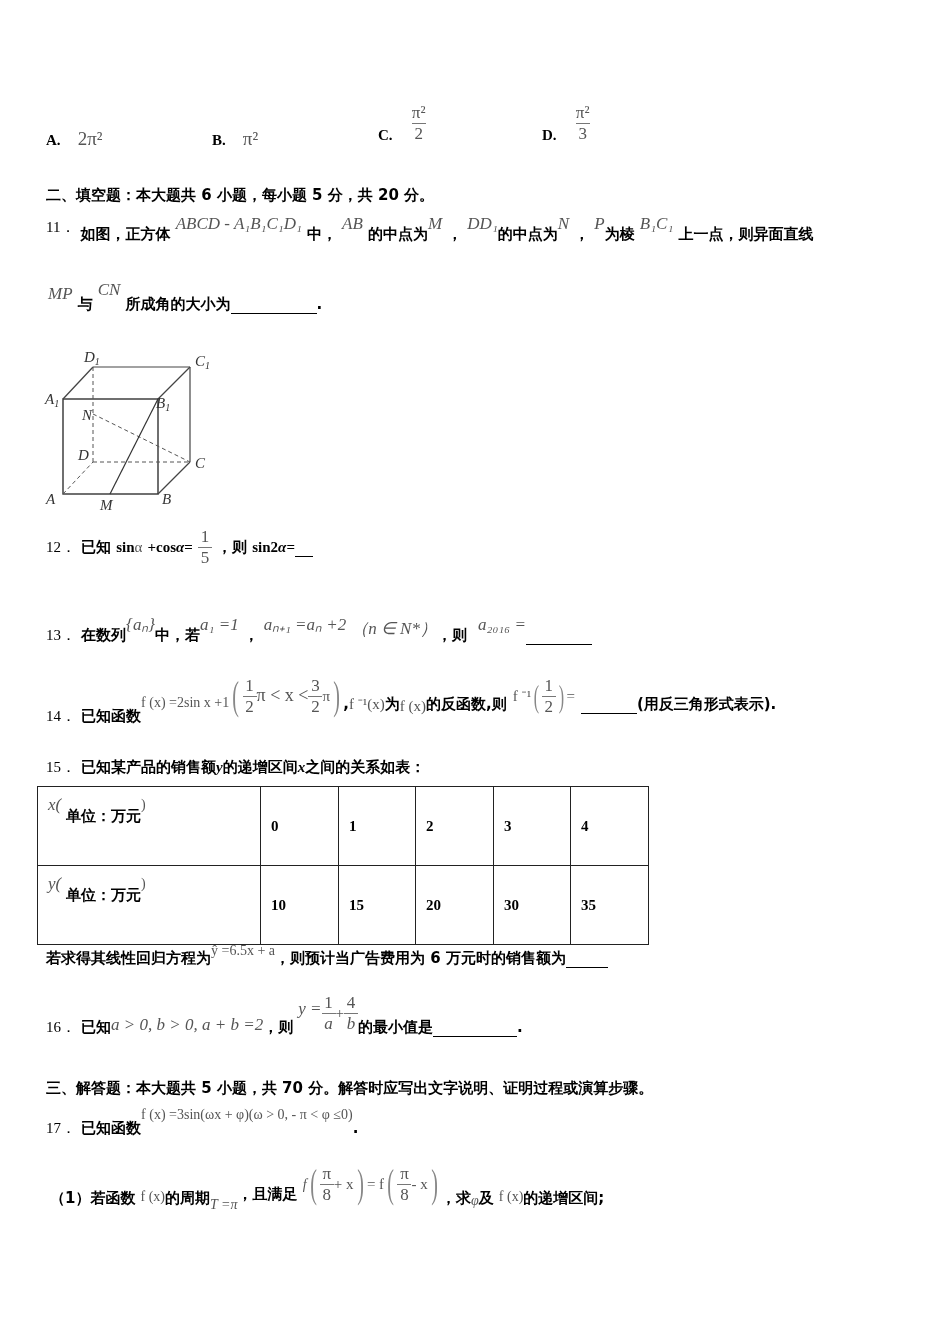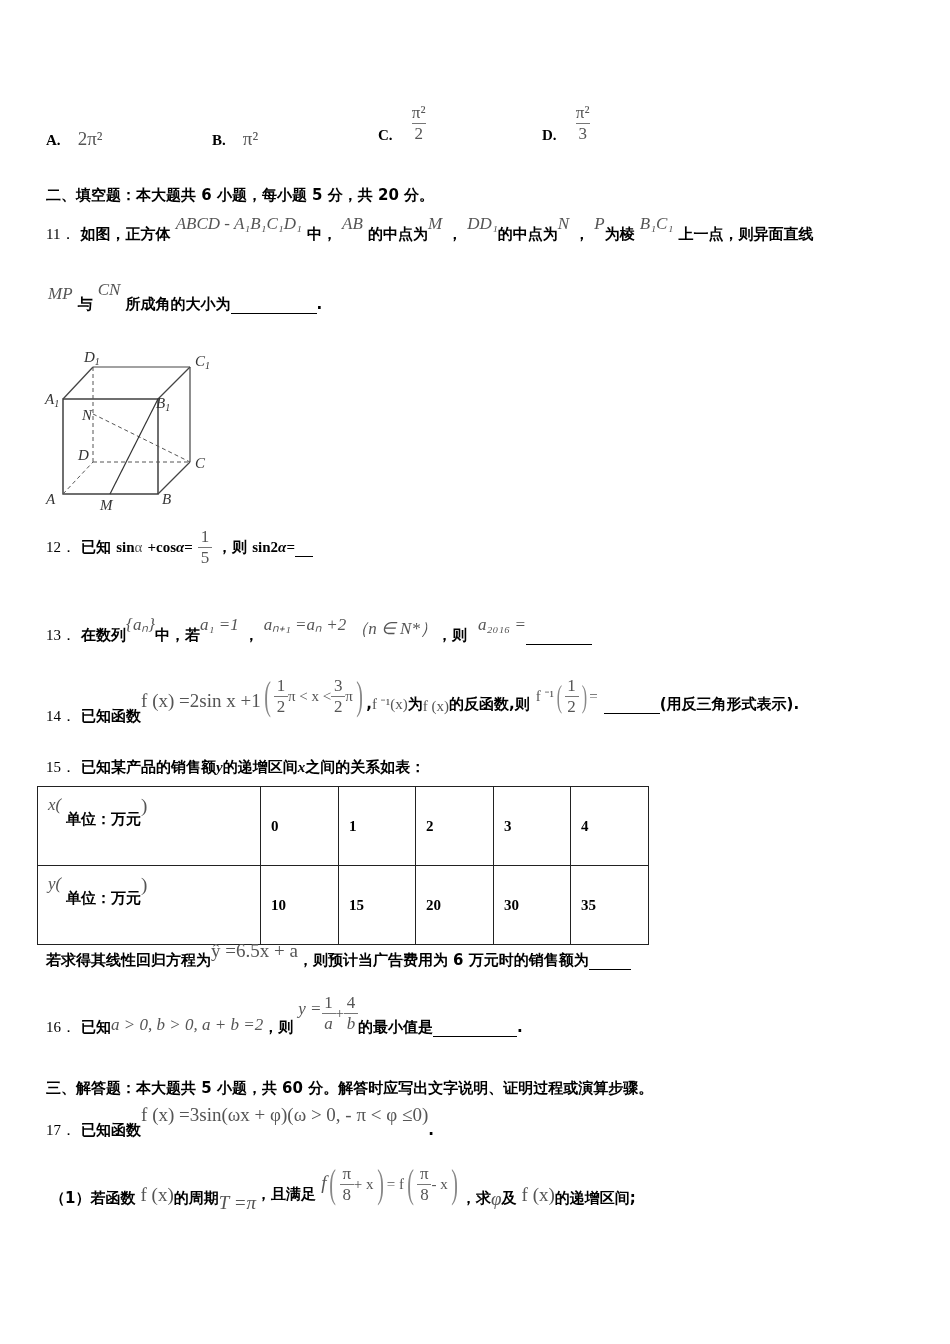--- a/index.html
+++ b/index.html
@@ -2,21 +2,21 @@
 <html><head>
 <meta charset="utf-8">
 <style>
   html, body { margin: 0; padding: 0; background: #ffffff; }
   body { width: 950px; height: 1344px; position: relative; overflow: hidden;
          font-family: "DejaVu Serif", "Liberation Serif", serif; color: #000; }
   .abs { position: absolute; white-space: nowrap; }
   .cn { font-family: "DejaVu Sans", "Liberation Sans", sans-serif; font-size: 15px; font-weight: bold; }
   .num { font-family: "Liberation Serif", serif; font-size: 15px; }
   .math { font-family: "Liberation Serif", serif; font-style: italic; color: #555; font-size: 17px; }
-  .mathr { font-family: "Liberation Serif", serif; color: #555; font-size: 19px; }
+  .mathr { font-family: "Liberation Serif", serif; color: #555; font-size: 14px; }
   .b { font-weight: bold; }
   .frac { display: inline-flex; flex-direction: column; align-items: center; vertical-align: middle; }
   .frac .n, .frac .d { font-family: "Liberation Serif", serif; color: #555; font-size: 17px; line-height: 18px; }
   .frac .bar { width: 100%; min-width: 14px; height: 1px; background: #777; margin: 1px 0; }
   .blank { display: inline-block; border-bottom: 1.5px solid #000; vertical-align: baseline; }
   .paren { font-family: "Liberation Serif", serif; color: #888; font-size: 40px; font-weight: 100; line-height: 40px; transform: scaleX(0.5); display: inline-block; vertical-align: middle; }
   table.data { position: absolute; left: 37px; top: 786px; border-collapse: collapse; }
   table.data td { border: 1.5px solid #222; height: 70px; vertical-align: middle; padding: 0 0 0 10px;
                   font-family: "Liberation Serif", serif; font-weight: bold; font-size: 15px; }
 </style>
@@ -44,21 +44,21 @@
   <span class="frac" style="margin-left:14px;">
     <span class="n">π²</span>
     <span class="bar"></span>
     <span class="d">3</span>
   </span>
 </div>
 
 <div class="abs cn" style="left:46px; top:186px;">二、填空题：本大题共 6 小题，每小题 5 分，共 20 分。</div>
 
 <div class="abs" style="left:46px; top:214px;">
-  <span class="num" style="position:relative; top:10px;">11．</span>
+  <span class="num" style="position:relative; top:3px;">11．</span>
   <span class="cn" style="position:relative; top:10px;">如图，正方体</span>
   <span class="math">ABCD - A₁B₁C₁D₁</span>
   <span class="cn" style="position:relative; top:10px;">中，</span>
   <span class="math">AB</span>
   <span class="cn" style="position:relative; top:10px;">的中点为</span><span class="math">M</span>
   <span class="cn" style="position:relative; top:10px;">，</span>
   <span class="math">DD₁</span><span class="cn" style="position:relative; top:10px;">的中点为</span><span class="math">N</span>
   <span class="cn" style="position:relative; top:10px;">，</span>
   <span class="math">P</span><span class="cn" style="position:relative; top:10px;">为棱</span>
   <span class="math">B₁C₁</span>
@@ -125,21 +125,21 @@
   <span class="math" style="position:relative; top:4px;">（n ∈ N*）</span><span class="cn" style="position:relative; top:10px;">，则</span>
   <span class="math" style="margin-left:6px;">a₂₀₁₆ =</span><span class="blank" style="width:66px; position:relative; top:10px;">&nbsp;</span>
 </div>
 
 <div class="abs" style="left:46px; top:676px;">
   <span class="num" style="position:relative; top:20px;">14．</span>
   <span class="cn" style="position:relative; top:20px;">已知函数</span><span class="mathr" style="position:relative; top:6px;">f (x) =2sin x +1</span><span class="paren">(</span><span class="frac">
       <span class="n">1</span>
       <span class="bar"></span>
       <span class="d">2</span>
-    </span><span class="mathr" style="font-size:15px;">π &lt; x &lt;</span><span class="frac">
+    </span><span class="mathr" style="font-size:18px;">π &lt; x &lt;</span><span class="frac">
       <span class="n">3</span>
       <span class="bar"></span>
       <span class="d">2</span>
     </span><span class="mathr" style="font-size:15px;">π</span><span class="paren">)</span><span class="cn" style="position:relative; top:8px;">,</span><span class="mathr" style="font-size:15px; position:relative; top:8px;">f ⁻¹(x)</span><span class="cn" style="position:relative; top:8px;">为</span><span class="mathr" style="font-size:15px; position:relative; top:10px;">f (x)</span><span class="cn" style="position:relative; top:8px;">的反函数,则</span><span class="mathr" style="font-size:15px; margin-left:6px;">f ⁻¹</span><span class="paren" style="font-size:32px;">(</span><span class="frac">
       <span class="n">1</span>
       <span class="bar"></span>
       <span class="d">2</span>
     </span><span class="paren" style="font-size:32px;">)</span><span class="mathr" style="font-size:15px;">=</span><span class="blank" style="width:56px; margin-left:6px; position:relative; top:8px;">&nbsp;</span><span class="cn" style="position:relative; top:8px;">(用反三角形式表示).</span>
 </div>
 
@@ -186,21 +186,21 @@
       <span class="n">1</span>
       <span class="bar"></span>
       <span class="d" style="font-style:italic;">a</span>
     </span><span class="mathr" style="font-size:15px;">+</span><span class="frac">
       <span class="n">4</span>
       <span class="bar"></span>
       <span class="d" style="font-style:italic;">b</span>
     </span><span class="cn" style="position:relative; top:14px;font-family:Liberation Mono, monospace;">的最小值是</span><span class="blank" style="width:84px; position:relative; top:14px;">&nbsp;</span><span class="cn" style="position:relative; top:14px;">.</span>
 </div>
 
-<div class="abs cn" style="left:46px; top:1079px;">三、解答题：本大题共 5 小题，共 60 分。解答时应写出文字说明、证明过程或演算步骤。</div>
+<div class="abs cn" style="left:46px; top:1079px;">三、解答题：本大题共 5 小题，共 70 分。解答时应写出文字说明、证明过程或演算步骤。</div>
 
 <div class="abs" style="left:46px; top:1100px;">
   <span class="num" style="position:relative; top:18px;">17．</span>
   <span class="cn" style="position:relative; top:18px;">已知函数</span><span class="mathr" style="position:relative; top:4px;">f (x) =3sin(ωx + φ)(ω &gt; 0, - π &lt; φ ≤0)</span><span class="cn" style="position:relative; top:18px;">.</span>
 </div>
 
 <div class="abs" style="left:50px; top:1164px;">
   <span class="cn" style="position:relative; top:14px;">（1）</span><span class="cn" style="position:relative; top:14px;">若函数</span>
   <span class="mathr" style="position:relative; top:12px;">f (x)</span><span class="cn" style="position:relative; top:14px;">的周期</span><span class="mathr" style="position:relative; top:20px;font-style:italic;">T =π</span><span class="cn" style="position:relative; top:10px;">，且满足</span>
   <span class="mathr" style="font-style:italic;">f</span><span class="paren">(</span><span class="frac">

